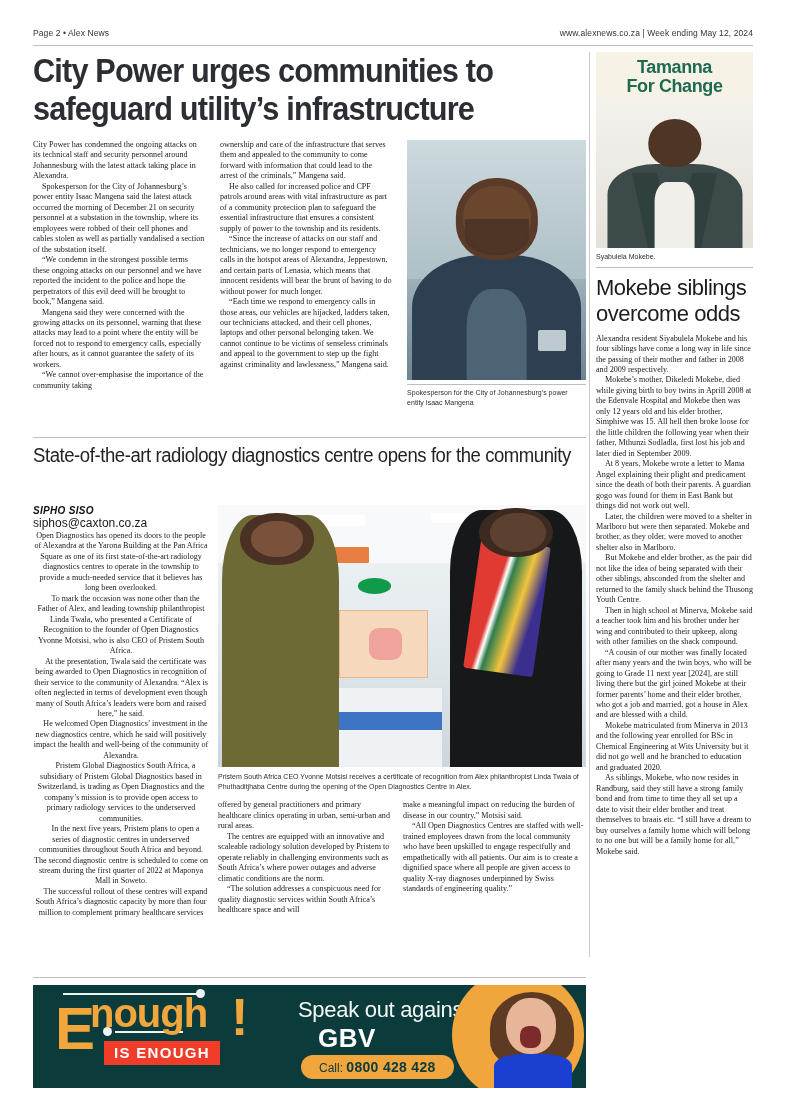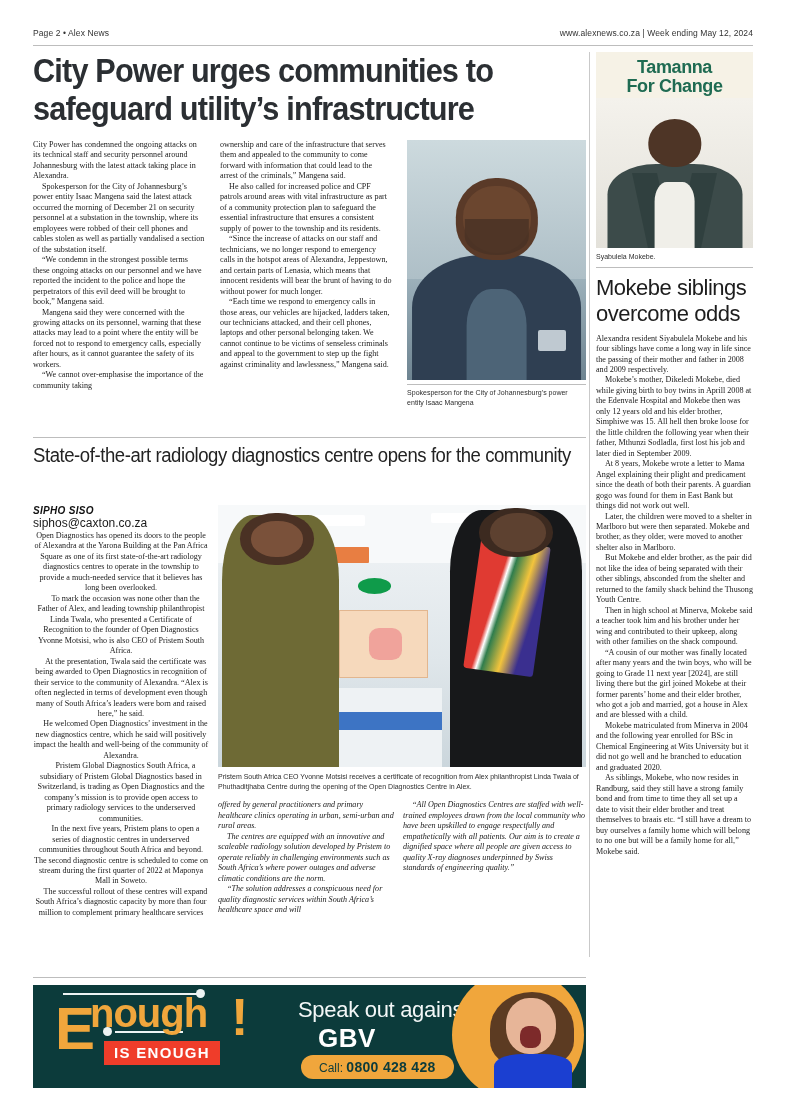--- a/index.html
+++ b/index.html
@@ -84,21 +84,21 @@
   .photo {
     width: 100%; position: relative; overflow: hidden;
     background: #cfd6da;
   }
 
   
   .a2 { position: absolute; left: 0; top: 393px; width: 553px; }
   .a2-cols { position: absolute; left: 0; top: 60px; width: 553px; display: flex; gap: 9px; }
   .a2-left { width: 176px; }
   .a2-mid  { width: 368px; }
-  .a2-bottom { display: flex; gap: 9px; margin-top: 9px; font-style: italic; }
+  .a2-bottom { display: flex; gap: 9px; margin-top: 9px; }
   .a2-bc { width: 176px; }
   .a2-bc2 { width: 183px; }
 
   
   .ph-mangena { height: 240px; background: linear-gradient(#b9c8cf,#9fb2bb); }
   .ph-radiology { height: 262px; background: #e8eef1; }
 
   
   .m-bg { position:absolute; inset:0; background:linear-gradient(180deg,#c4d2d8 0%,#9fb3bd 55%,#6e8491 100%); }
   .m-wall { position:absolute; left:0; top:0; width:100%; height:58%; background:linear-gradient(180deg,#cddade,#aebfc7); }
@@ -304,20 +304,21 @@
           </div>
           <div class="caption" style="margin-top:5px;">Pristem South Africa CEO Yvonne Motsisi receives a certificate of recognition from Alex philanthropist Linda Twala of Phuthaditjhaba Centre during the opening of the Open Diagnostics Centre in Alex.</div>
 
           <div class="a2-bottom">
             <div class="col a2-bc">
               <p class="noindent">offered by general practitioners and primary healthcare clinics operating in urban, semi-urban and rural areas.</p>
               <p>The centres are equipped with an innovative and scaleable radiology solution developed by Pristem to operate reliably in challenging environments such as South Africa’s where power outages and adverse climatic conditions are the norm.</p>
               <p>“The solution addresses a conspicuous need for quality diagnostic services within South Africa’s healthcare space and will</p>
             </div>
             <div class="col a2-bc2">
+              <p class="noindent">make a meaningful impact on reducing the burden of disease in our country,” Motsisi said.</p>
               <p>“All Open Diagnostics Centres are staffed with well-trained employees drawn from the local community who have been upskilled to engage respectfully and empathetically with all patients. Our aim is to create a dignified space where all people are given access to quality X-ray diagnoses underpinned by Swiss standards of engineering quality.”</p>
             </div>
           </div>
         </div>
       </div>
     </div>
   </div>
 
   <div class="right-zone">
 
@@ -345,21 +346,21 @@
     </h2>
 
     <div class="col" style="margin-top:7px;">
       <p class="noindent">Alexandra resident Siyabulela Mokebe and his four siblings have come a long way in life since the passing of their mother and father in 2008 and 2009 respectively.</p>
       <p>Mokebe’s mother, Dikeledi Mokebe, died while giving birth to boy twins in Aprill 2008 at the Edenvale Hospital and Mokebe then was only 12 years old and his elder brother, Simphiwe was 15. All hell then broke loose for the little children the following year when their father, Mthunzi Sodladla, first lost his job and later died in September 2009.</p>
       <p>At 8 years, Mokebe wrote a letter to Mama Angel explaining their plight and predicament since the death of both their parents. A guardian gogo was found for them in East Bank but things did not work out well.</p>
       <p>Later, the children were moved to a shelter in Marlboro but were then separated. Mokebe and brother, as they older, were moved to another shelter also in Marlboro.</p>
       <p>But Mokebe and elder brother, as the pair did not like the idea of being separated with their other siblings, absconded from the shelter and returned to the family shack behind the Thusong Youth Centre.</p>
       <p>Then in high school at Minerva, Mokebe said a teacher took him and his brother under her wing and contributed to their upkeep, along with other families on the shack compound.</p>
       <p>“A cousin of our mother was finally located after many years and the twin boys, who will be going to Grade 11 next year [2024], are still living there but the girl joined Mokebe at their former parents’ home and their elder brother, who got a job and married, got a house in Alex and are blessed with a child.</p>
-      <p>Mokebe matriculated from Minerva in 2004 and the following year enrolled for BSc in Chemical Engineering at Wits University but it did not go well and he branched to education and graduated 2020.</p>
+      <p>Mokebe matriculated from Minerva in 2013 and the following year enrolled for BSc in Chemical Engineering at Wits University but it did not go well and he branched to education and graduated 2020.</p>
       <p>As siblings, Mokebe, who now resides in Randburg, said they still have a strong family bond and from time to time they all set up a date to visit their elder brother and treat themselves to braais etc. “I still have a dream to buy ourselves a family home which will belong to no one but will be a family home for all,” Mokebe said.</p>
     </div>
   </div>
 
   <div class="gbv-rule"></div>
   <div class="gbv">
     <div class="gbv-line1"></div>
     <div class="gbv-dot1"></div>
     <div class="gbv-line2"></div>
     <div class="gbv-dot2"></div>

